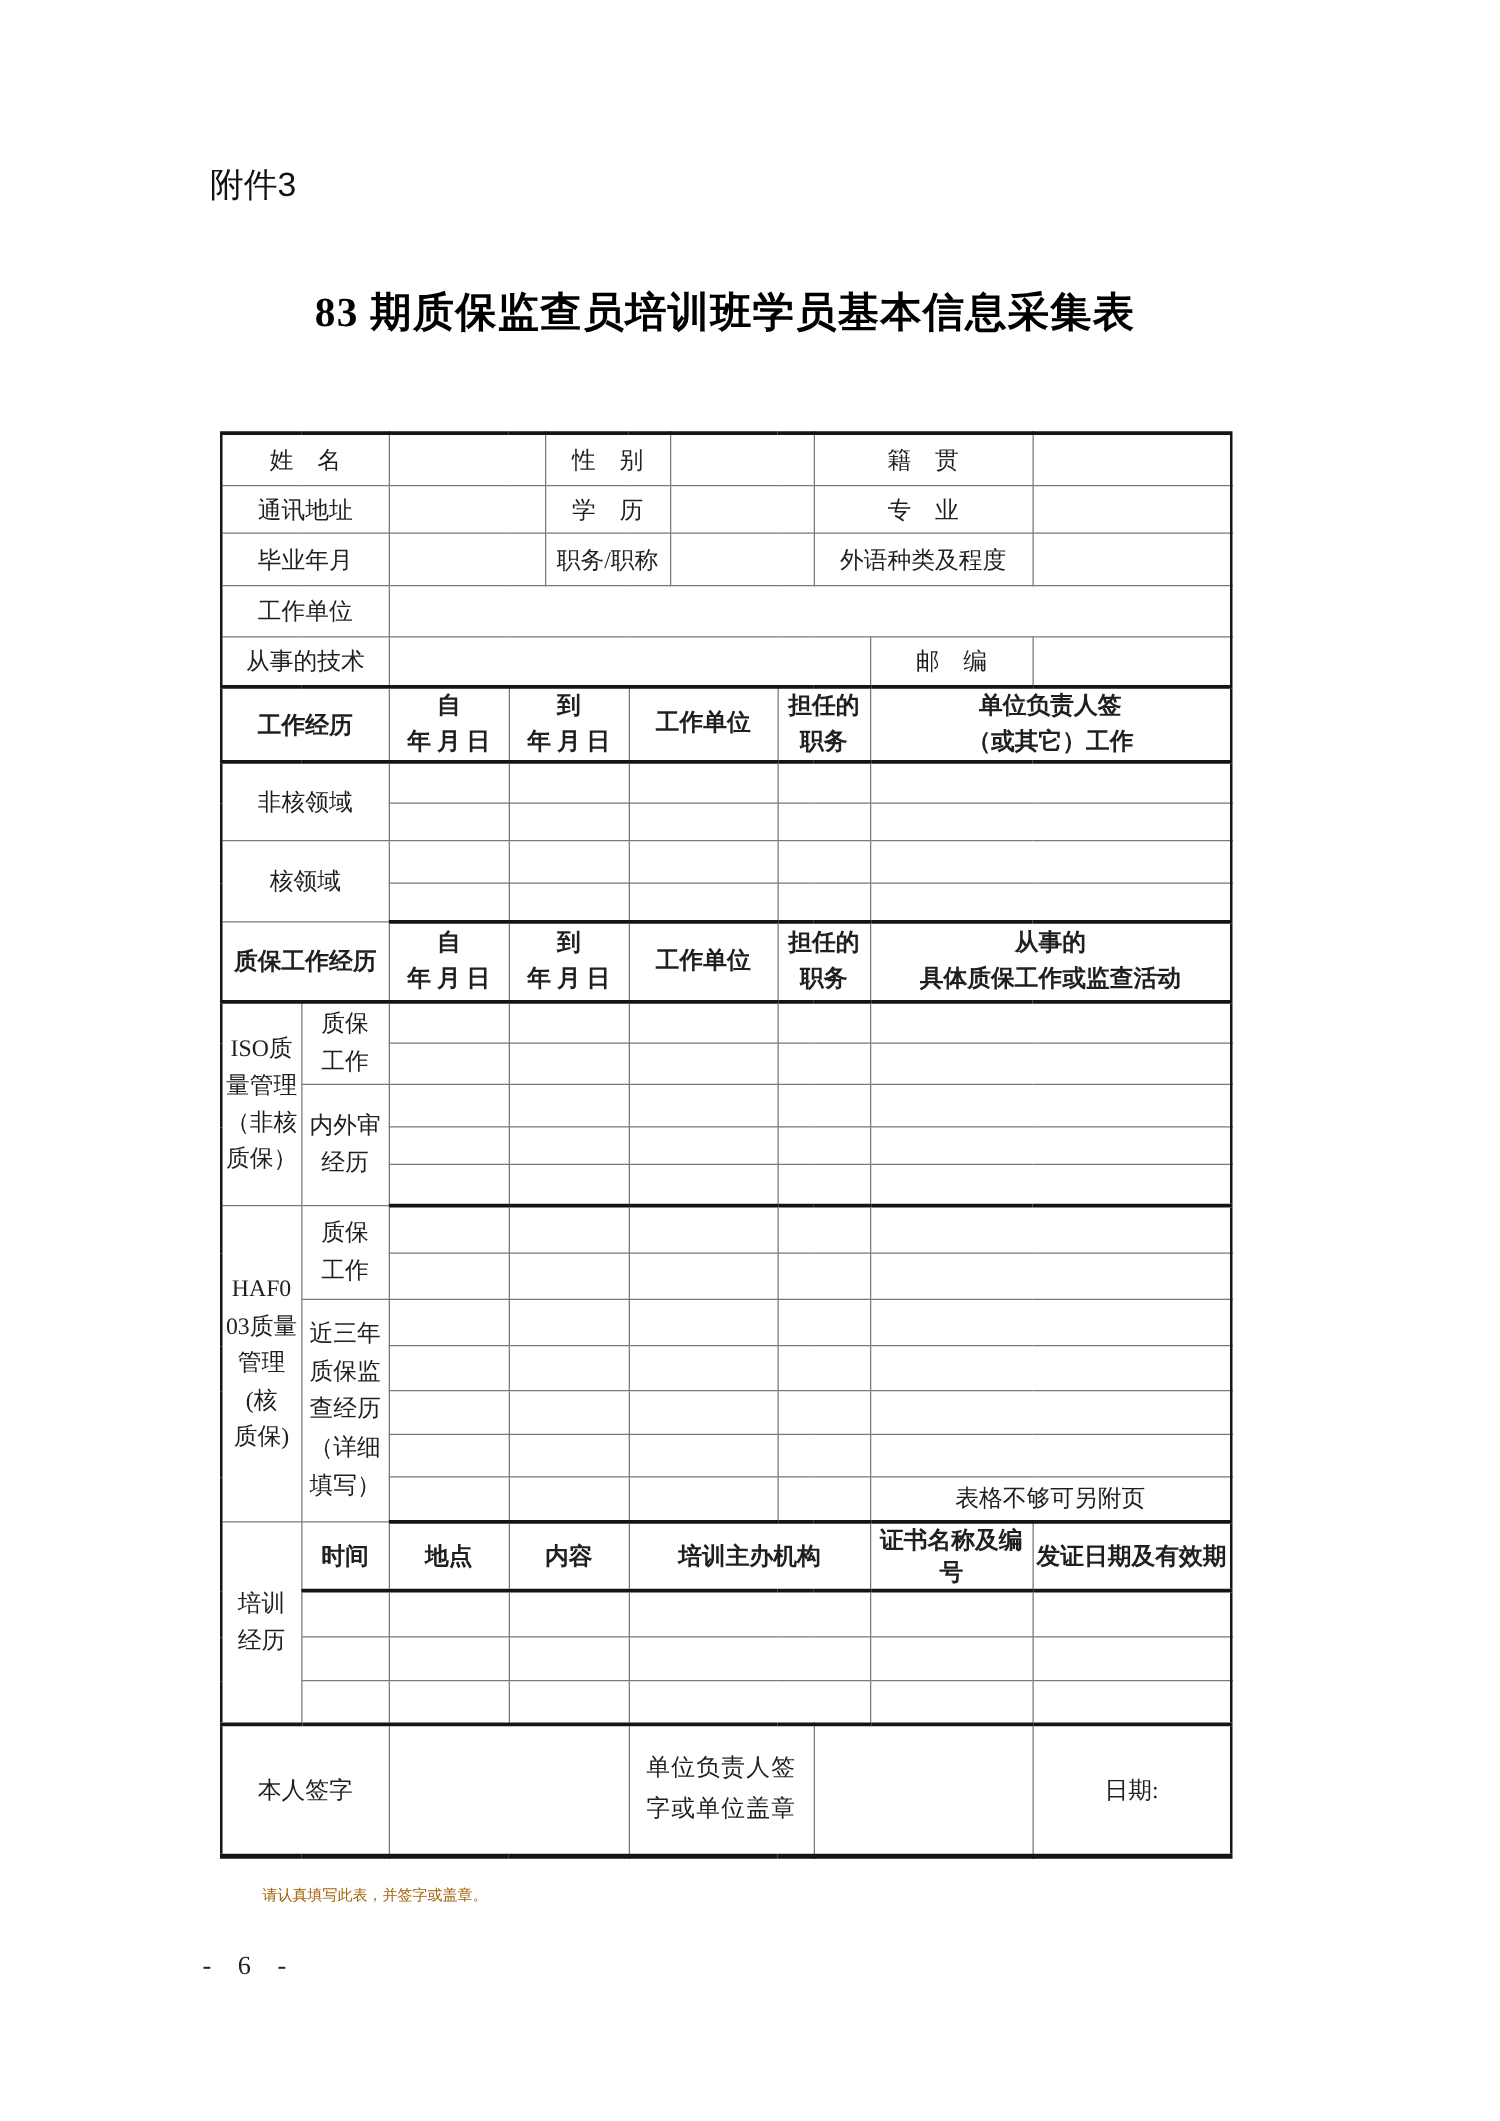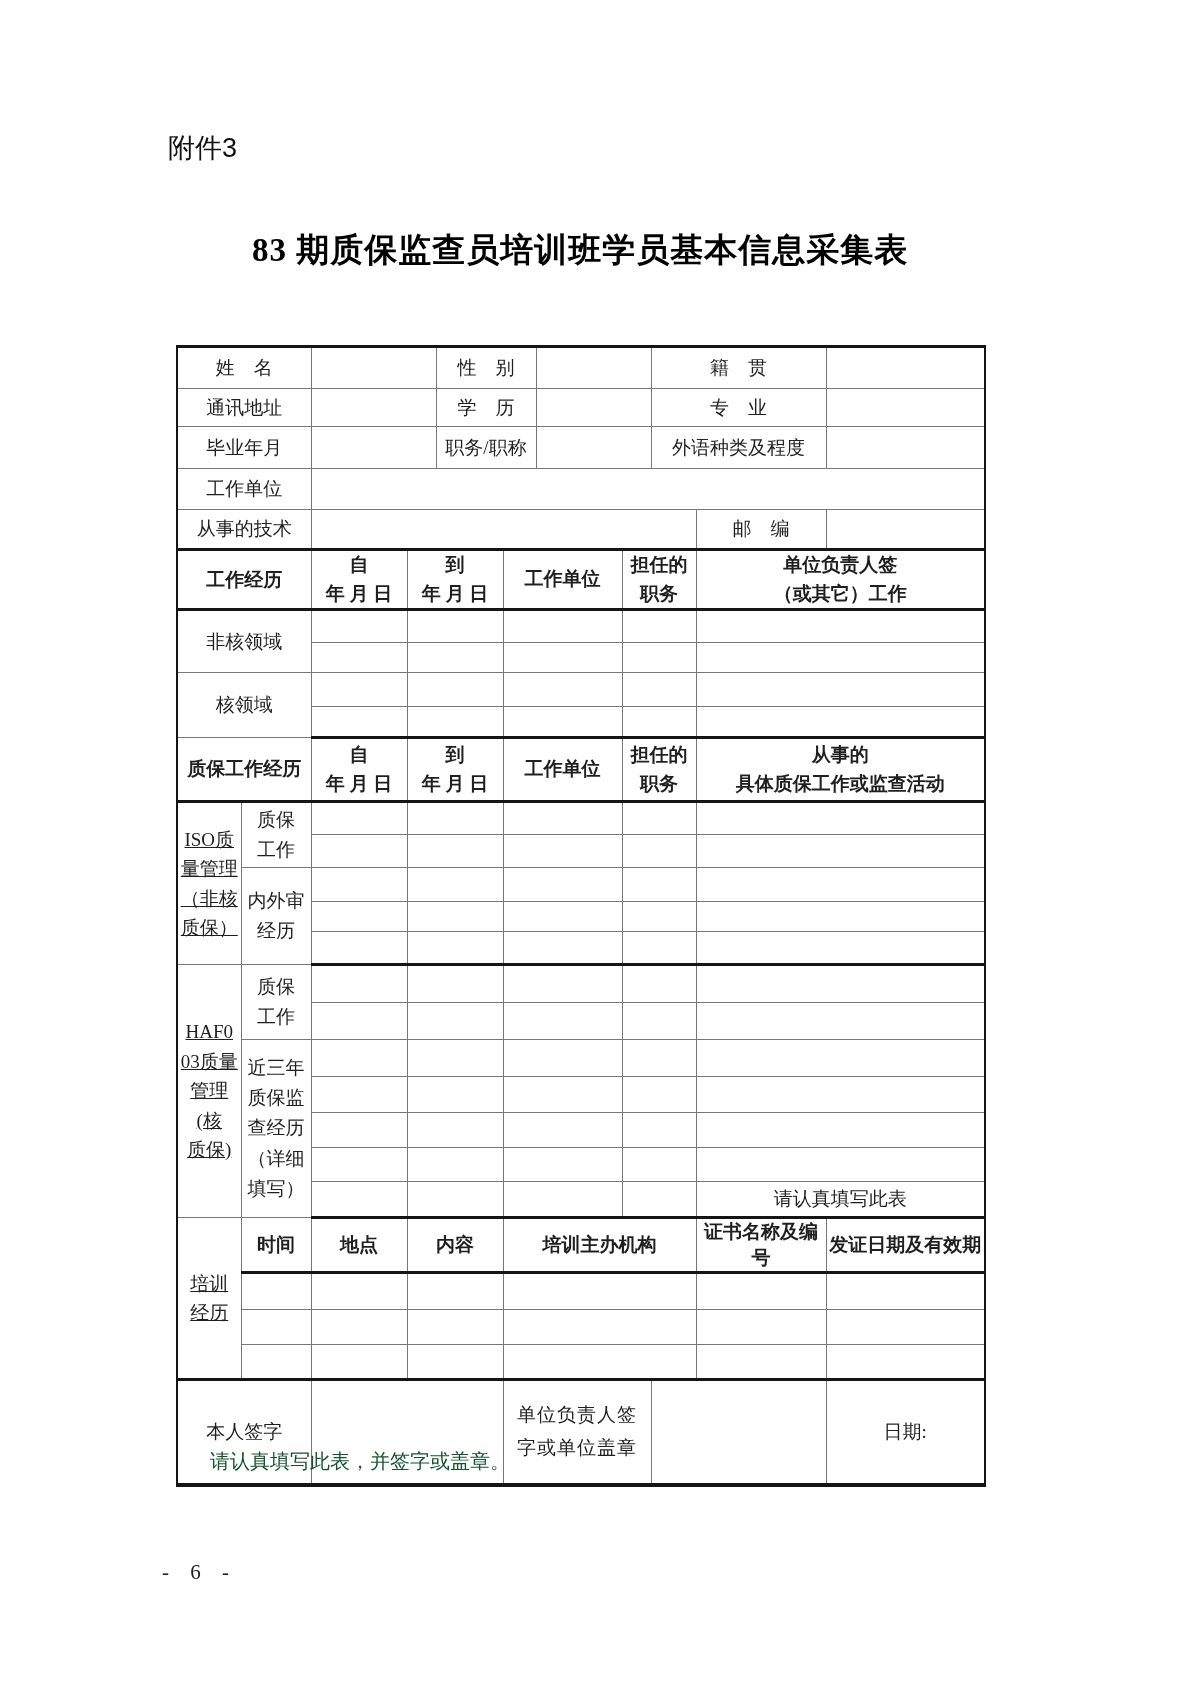--- a/index.html
+++ b/index.html
@@ -22,25 +22,25 @@
   }
   table.tbl td{
     border:1px solid #787878;padding:0;text-align:center;vertical-align:middle;
     font-family:"Liberation Serif",serif;font-size:19px;color:#1f1f1f;overflow:hidden;
   }
   tr.thick > td{border-bottom:3px solid #151515;}
   td.bb{border-bottom:3px solid #151515;}
   .b{font-weight:bold;}
   .hdr{font-weight:bold;font-size:17px;white-space:pre-line;line-height:1.5;}
   .sub{font-weight:normal;font-size:18px;white-space:pre-line;line-height:1.6;}
-  .side{font-size:18px;white-space:pre-line;line-height:1.55;text-decoration:underline;}
+  .side{font-size:18px;white-space:pre-line;line-height:1.55;}
   .t18{font-weight:bold;font-size:18px;}
   .org{white-space:pre-line;line-height:1.7;letter-spacing:1px;}
   .date{text-align:left;padding-left:14px;margin-left:28px;}
-  .footer-note{position:absolute;left:210px;top:1448px;font-size:20px;color:#14532d;}
+  .footer-note{position:absolute;left:210px;top:1508px;font-size:12px;color:#a16207;}
   .page-number{position:absolute;left:162px;top:1560px;font-size:21px;letter-spacing:8px;color:#222;}
 </style>
 </head>
 <body>
 
 <div class="attachment">附件3</div>
 <div class="title">83 期质保监查员培训班学员基本信息采集表</div>
 
 <table class="tbl">
   <colgroup>
@@ -246,21 +246,21 @@
     <td colspan="2"></td>
     <td colspan="2"></td>
     <td colspan="2"></td>
     <td colspan="2"></td>
   </tr>
   <tr style="height:36px" class="thick">
     <td></td>
     <td colspan="2"></td>
     <td colspan="2"></td>
     <td colspan="2"></td>
-    <td colspan="2">请认真填写此表</td>
+    <td colspan="2">表格不够可另附页</td>
   </tr>
 
   <tr style="height:35px" class="thick">
     <td rowspan="4" class="side">培训
 经历</td>
     <td class="t18">时间</td>
     <td class="t18">地点</td>
     <td colspan="2" class="t18">内容</td>
     <td colspan="4" class="t18">培训主办机构</td>
     <td class="t18">证书名称及编号</td>

